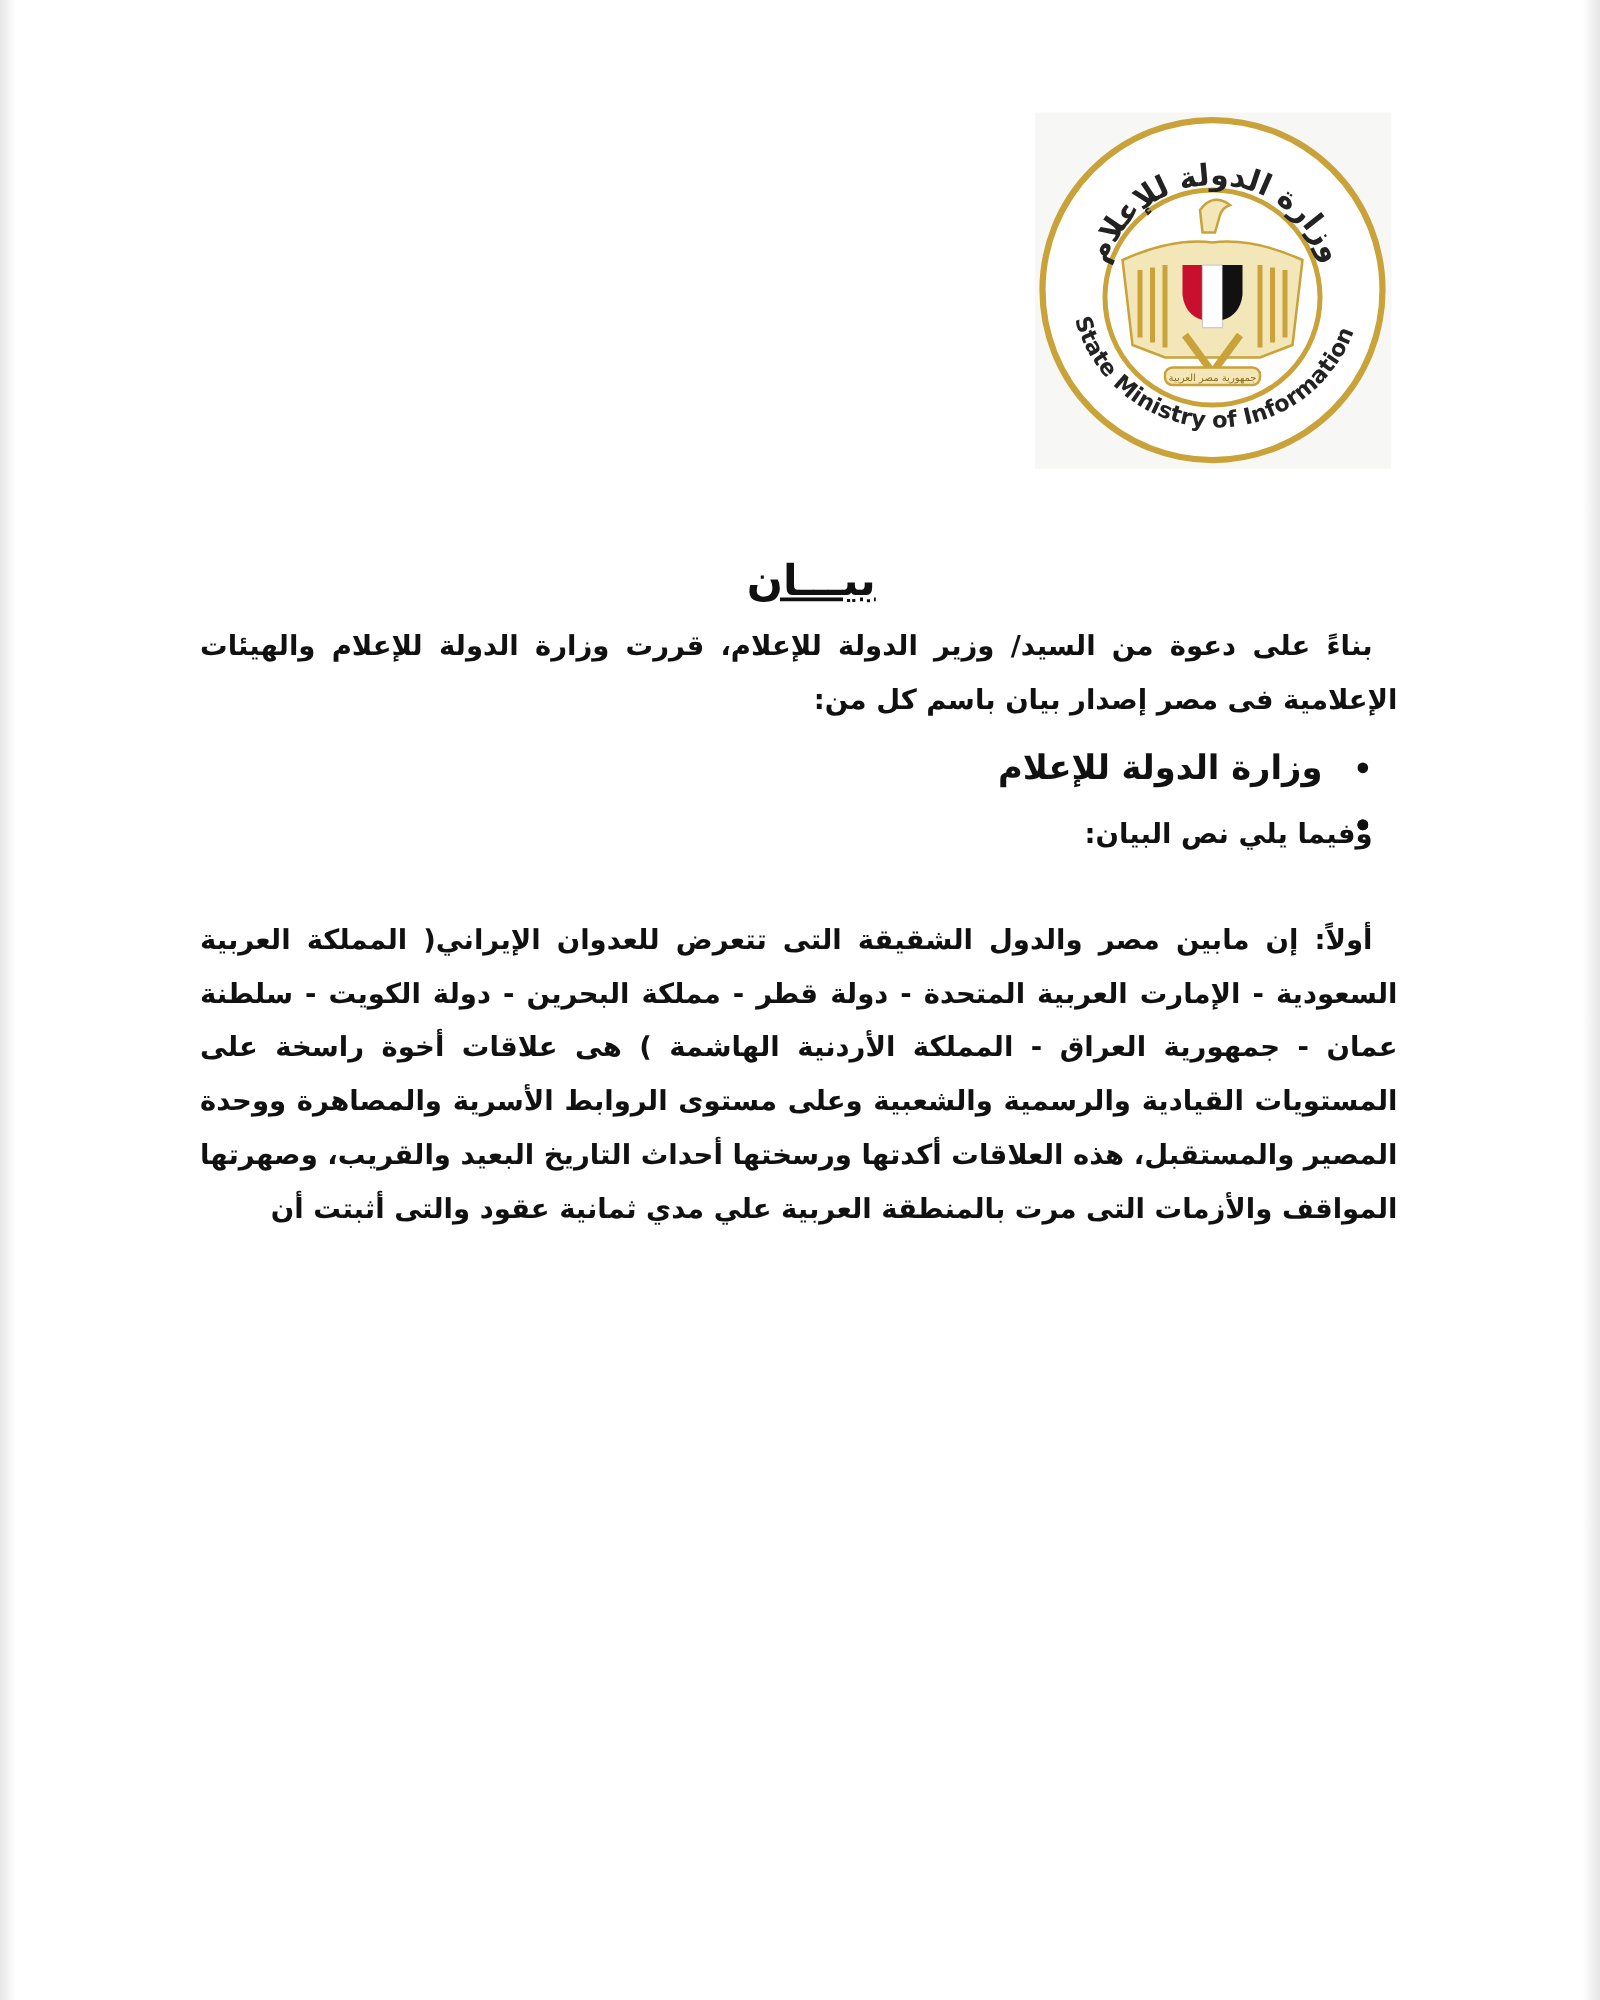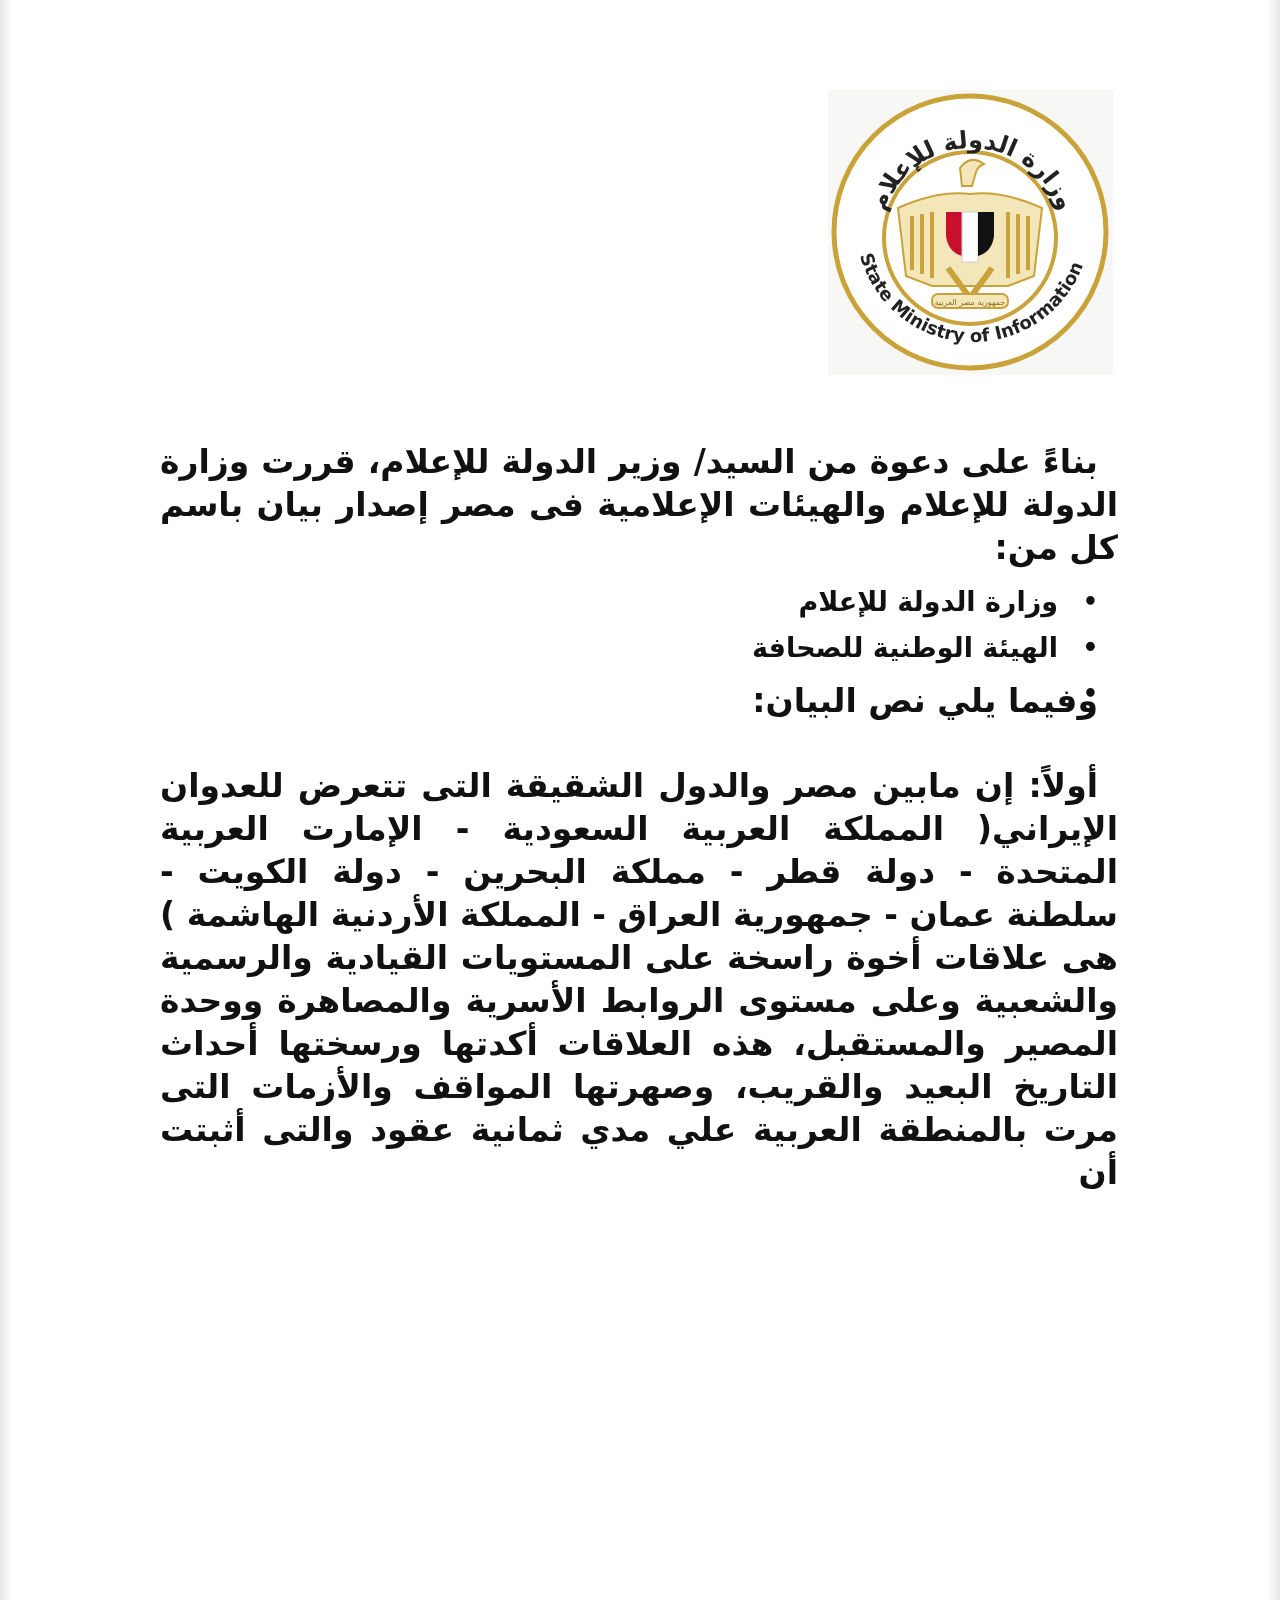--- a/index.html
+++ b/index.html
@@ -6,21 +6,21 @@
   body {
     width: 1280px; height: 1600px; background: #ffffff; position: relative; overflow: hidden;
     font-family: "DejaVu Sans", sans-serif; color: #111;
   }
   .edge-left { position: absolute; left: 0; top: 0; width: 12px; height: 1600px; background: linear-gradient(to right, #e6e6e6, #ffffff); }
   .edge-right { position: absolute; right: 0; top: 0; width: 14px; height: 1600px; background: linear-gradient(to left, #e6e6e6, #ffffff); }
   .logo { position: absolute; left: 828px; top: 90px; width: 285px; height: 285px; background: #f7f7f5; }
   .logo svg { width: 285px; height: 285px; display: block; }
   .doc { position: absolute; left: 160px; top: 440px; width: 958px; direction: rtl; text-align: right; }
   .title { text-align: center; font-size: 34px; font-weight: bold; text-decoration: underline; margin: 0 0 6px 0; padding-left: 20px; line-height: 50px; }
-  p { margin: 0; font-size: 33px; font-weight: bold; line-height: 43px; text-align: justify; }
+  p { margin: 0; font-size: 22px; font-weight: bold; line-height: 43px; text-align: justify; }
   .indent { text-indent: 20px; }
   ul { margin: 10px 0 6px 0; padding: 0 60px 0 0; list-style: none; }
   li { font-size: 27px; font-weight: bold; line-height: 46px; position: relative; }
   li .bullet { position: absolute; right: -40px; top: 0; font-size: 24px; }
   .subhead { margin-top: 8px; text-indent: 20px; }
   .gap { height: 42px; }
   .mt6 { margin-top: 6px; }
 </style>
 </head>
 <body>
@@ -57,23 +57,24 @@
       <path d="M134 122 h16 v50 h-16 z" fill="#ffffff" stroke="#ccc" stroke-width="1"></path>
       <path d="M150 122 h16 v24 q-2 16 -16 20 z" fill="#111111"></path>
       <path d="M120 178 l22 30 l22 -30" fill="none" stroke="#c9a33a" stroke-width="6"></path>
       <rect x="104" y="204" width="76" height="14" rx="6" fill="#f3e6b8" stroke="#c9a33a" stroke-width="2"></rect>
       <text x="142" y="215" font-size="8" text-anchor="middle" fill="#8a6d1e" font-family="DejaVu Sans, sans-serif">جمهورية مصر العربية</text>
     </g>
   </svg>
 </div>
 
 <div class="doc">
+  <h1 class="title">بيـــان</h1>
   <p class="indent">بناءً على دعوة من السيد/ وزير الدولة للإعلام، قررت وزارة الدولة للإعلام والهيئات الإعلامية فى مصر إصدار بيان باسم كل من:</p>
   <ul>
     <li><span class="bullet">•</span><span>وزارة الدولة للإعلام</span></li>
     <li><span class="bullet">•</span></li>
-    <li><span class="bullet">•</span><span>الهيئة الوطنية للصحافة</span></li>
+    <li><span class="bullet">•</span></li>
     <li><span class="bullet">•</span></li>
   </ul>
   <p class="subhead">وفيما يلي نص البيان:</p>
   <div class="gap"></div>
   <p class="indent">أولاً: إن مابين مصر والدول الشقيقة التى تتعرض للعدوان الإيراني( المملكة العربية السعودية - الإمارت العربية المتحدة - دولة قطر - مملكة البحرين - دولة الكويت - سلطنة عمان - جمهورية العراق - المملكة الأردنية الهاشمة ) هى علاقات أخوة راسخة على المستويات القيادية والرسمية والشعبية وعلى مستوى الروابط الأسرية والمصاهرة ووحدة المصير والمستقبل، هذه العلاقات أكدتها ورسختها أحداث التاريخ البعيد والقريب، وصهرتها المواقف والأزمات التى مرت بالمنطقة العربية  علي مدي ثمانية عقود والتى أثبتت أن</p>
 </div>
 
 </body></html>

